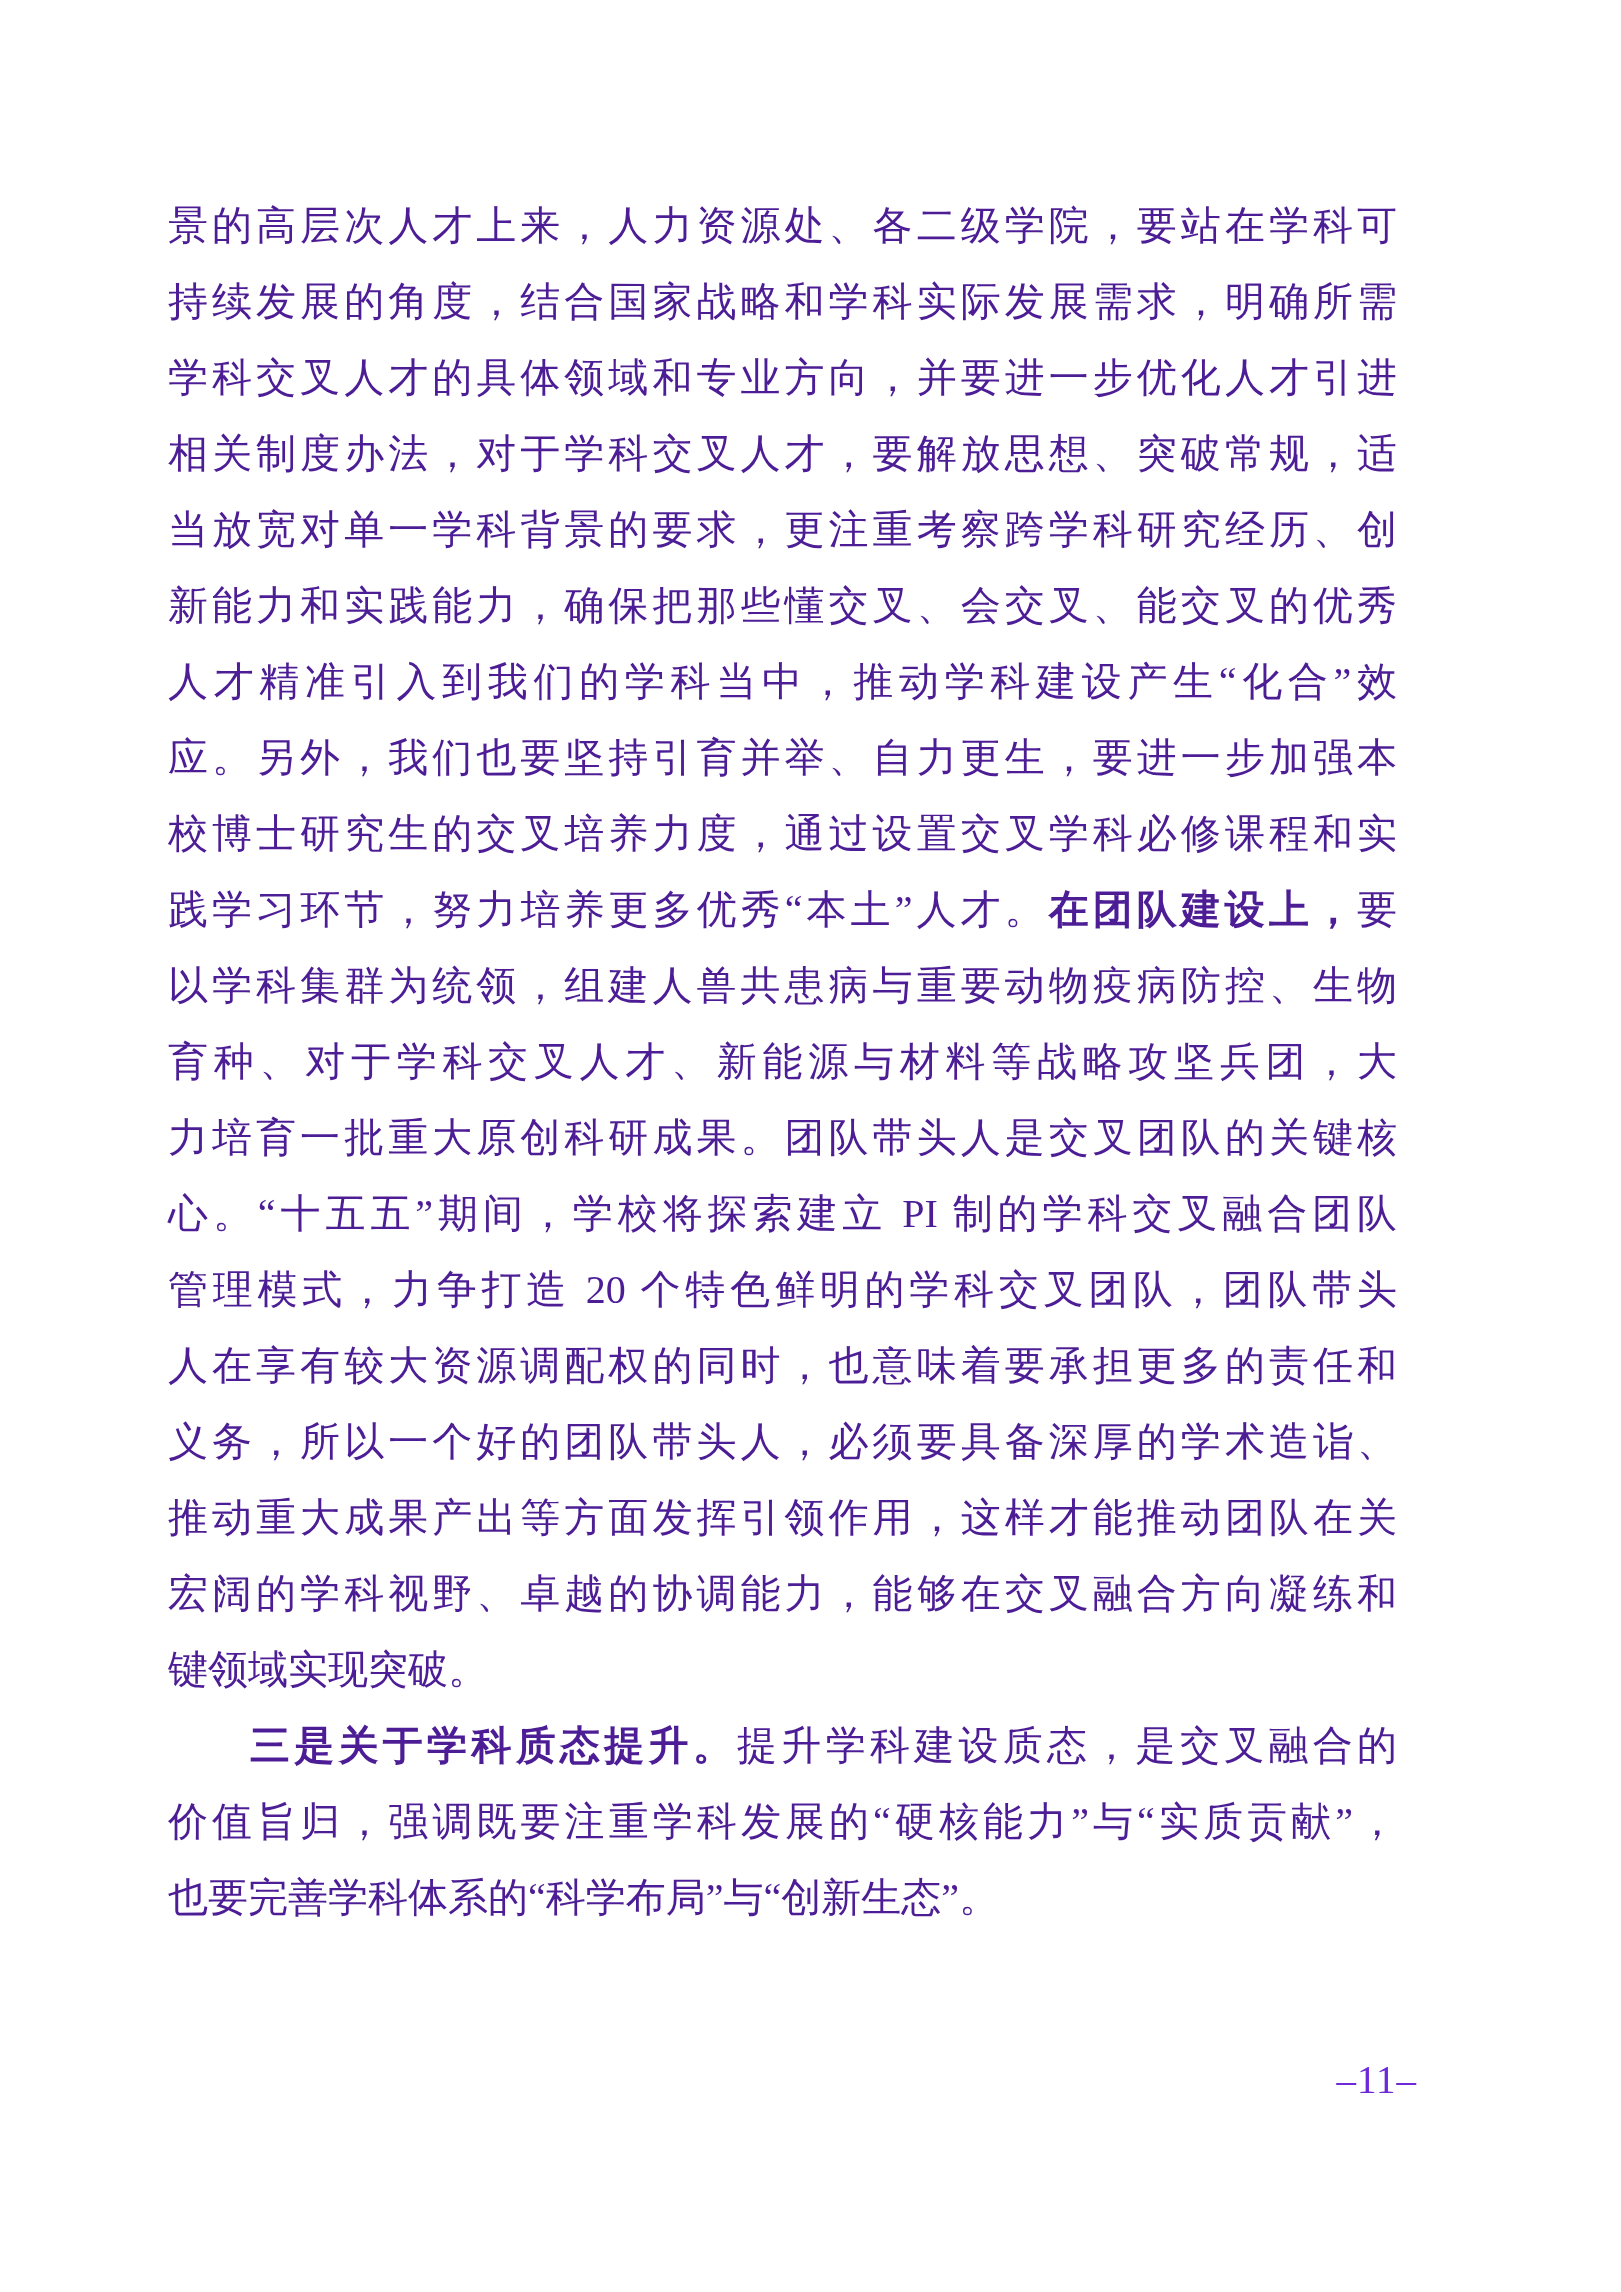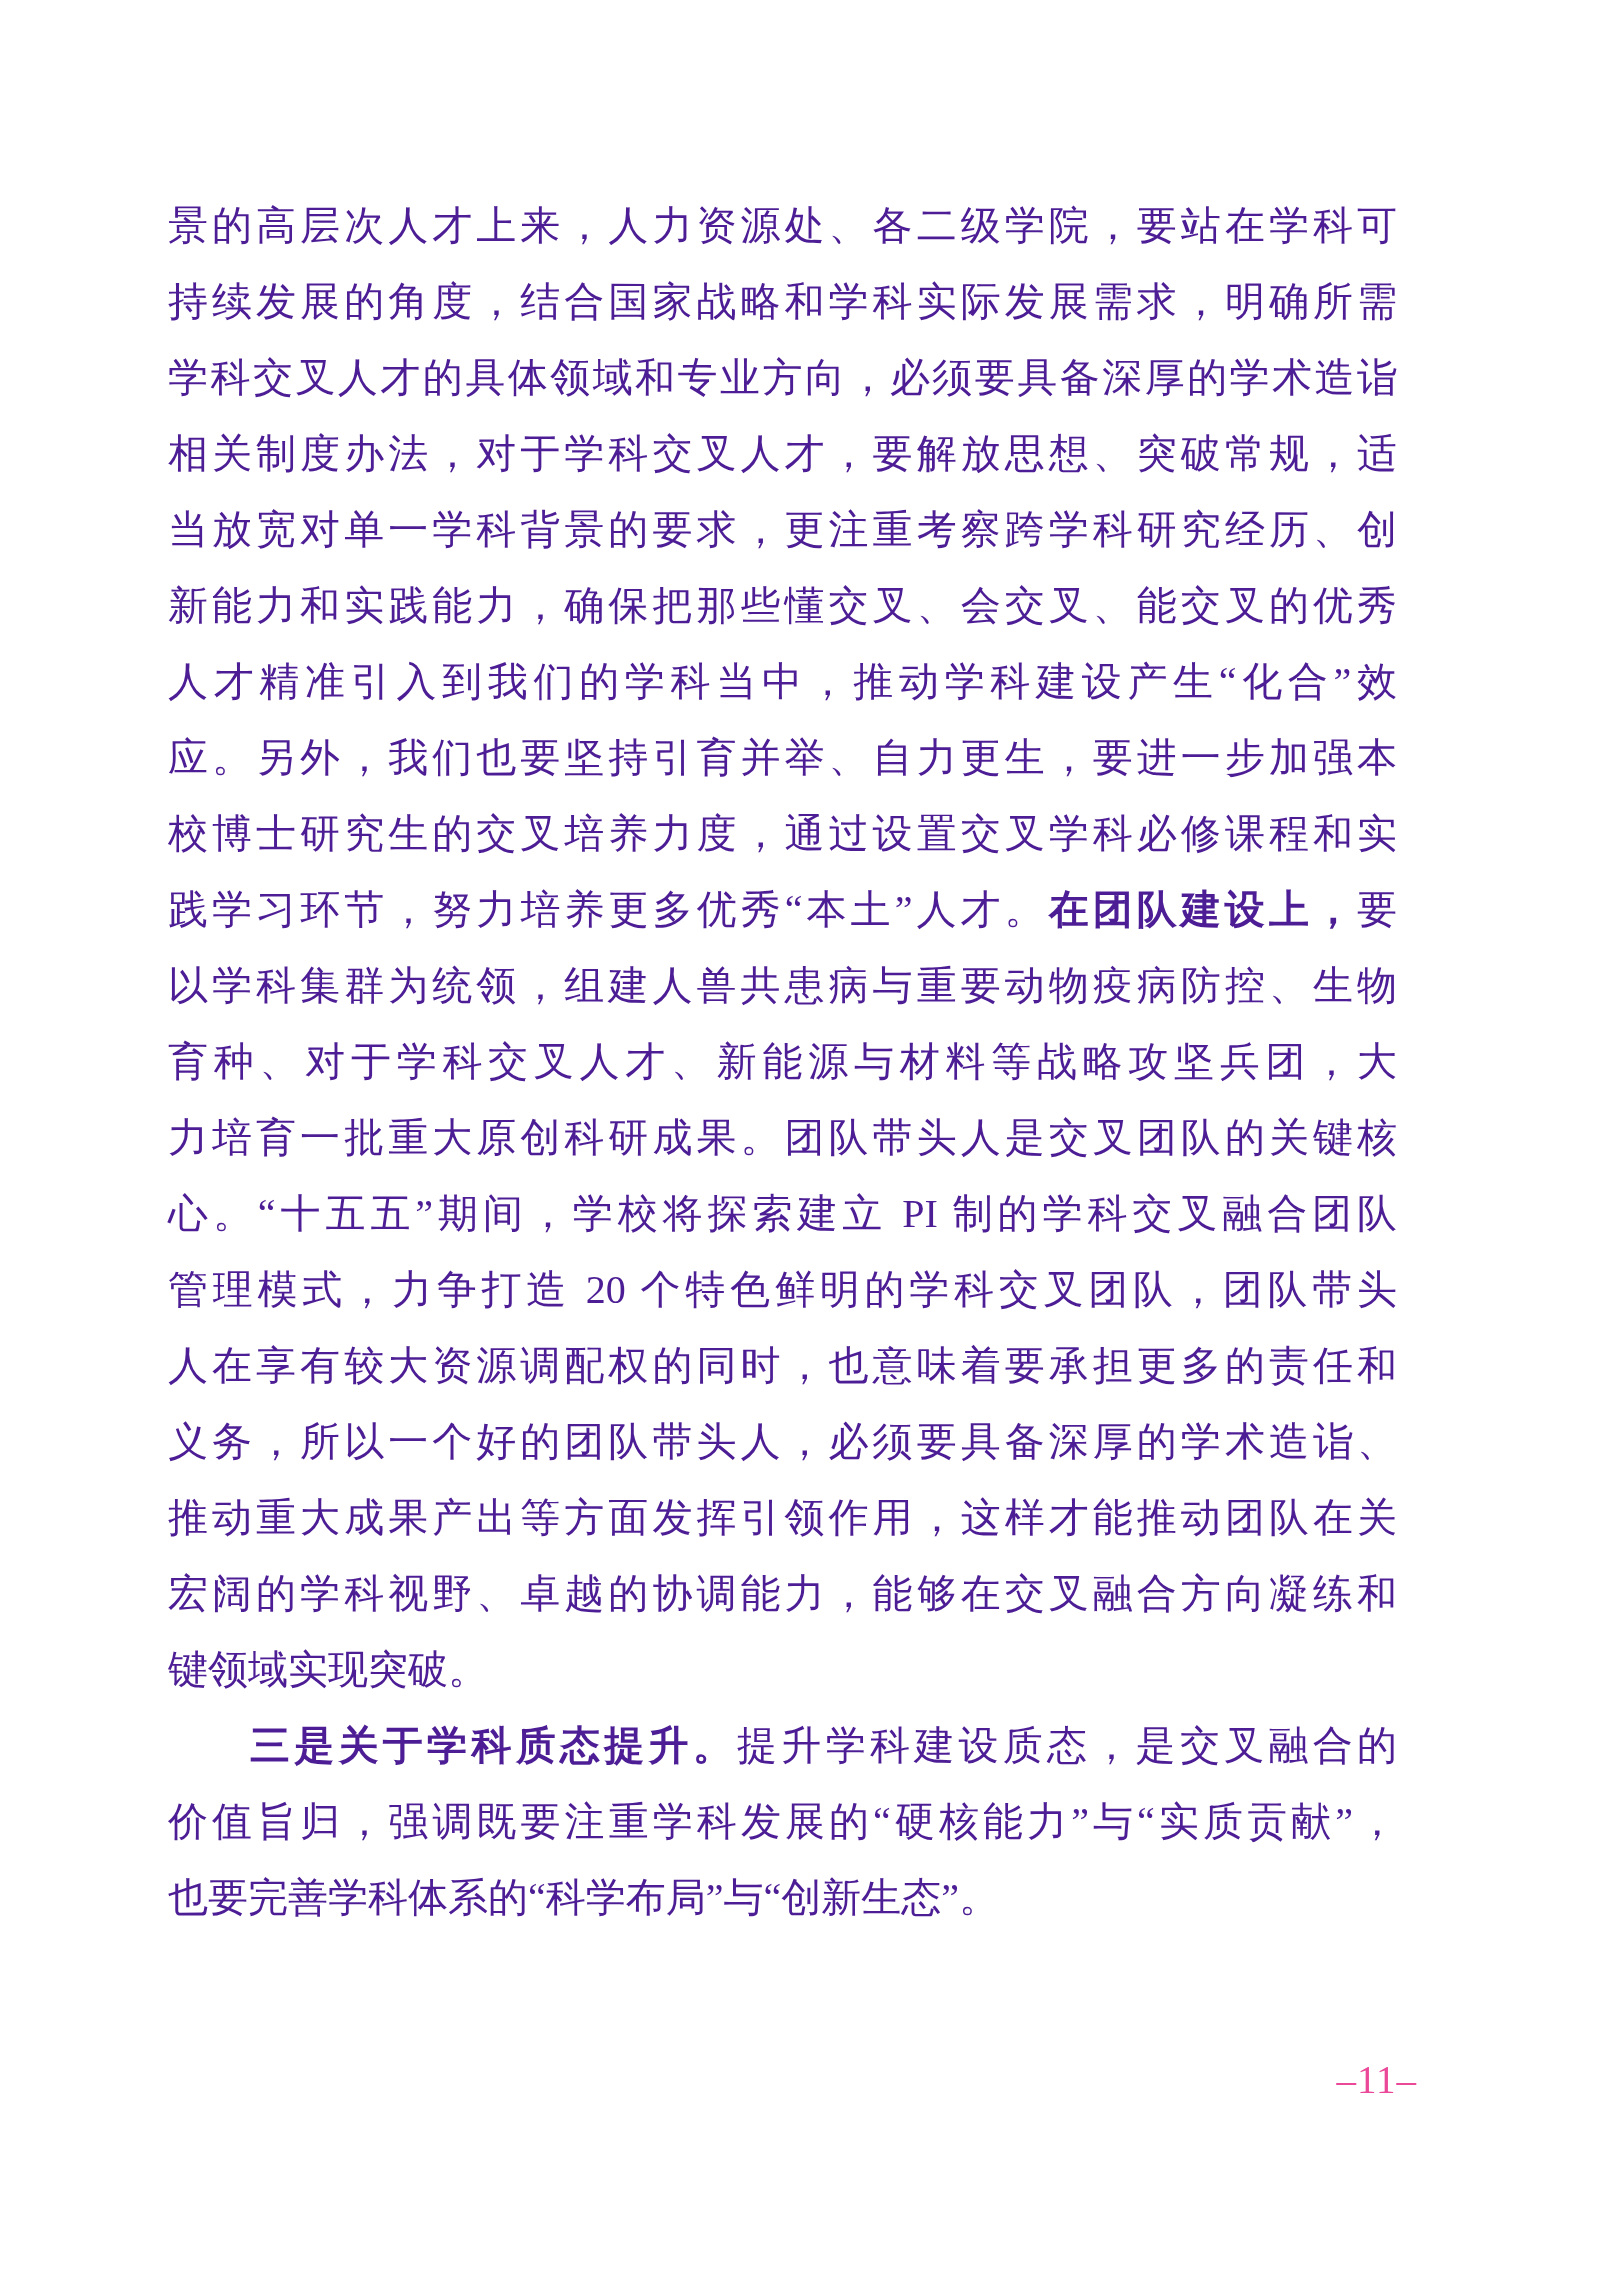--- a/index.html
+++ b/index.html
@@ -47,32 +47,32 @@
   }
   .seg.bold {
     font-weight: 700;
   }
   .page-number {
     position: absolute;
     top: 2054px;
     right: 204px;
     font-size: 39px;
     line-height: 51px;
-    color: #ec4899;
+    color: #6d28d9;
     letter-spacing: 1px;
   }
 </style>
 </head>
 <body>
 
 <div class="page">
   <div class="text-block">
       <div class="line stretch"><span class="seg">景的高层次人才上来，人力资源处、各二级学院，要站在学科可</span></div>
       <div class="line stretch"><span class="seg">持续发展的角度，结合国家战略和学科实际发展需求，明确所需</span></div>
-      <div class="line stretch"><span class="seg">学科交叉人才的具体领域和专业方向，必须要具备深厚的学术造诣</span></div>
+      <div class="line stretch"><span class="seg">学科交叉人才的具体领域和专业方向，并要进一步优化人才引进</span></div>
       <div class="line stretch"><span class="seg">相关制度办法，对于学科交叉人才，要解放思想、突破常规，适</span></div>
       <div class="line stretch"><span class="seg">当放宽对单一学科背景的要求，更注重考察跨学科研究经历、创</span></div>
       <div class="line stretch"><span class="seg">新能力和实践能力，确保把那些懂交叉、会交叉、能交叉的优秀</span></div>
       <div class="line stretch"><span class="seg">人才精准引入到我们的学科当中，推动学科建设产生“化合”效</span></div>
       <div class="line stretch"><span class="seg">应。另外，我们也要坚持引育并举、自力更生，要进一步加强本</span></div>
       <div class="line stretch"><span class="seg">校博士研究生的交叉培养力度，通过设置交叉学科必修课程和实</span></div>
       <div class="line stretch"><span class="seg">践学习环节，努力培养更多优秀“本土”人才。</span><span class="seg bold">在团队建设上，</span><span class="seg">要</span></div>
       <div class="line stretch"><span class="seg">以学科集群为统领，组建人兽共患病与重要动物疫病防控、生物</span></div>
       <div class="line stretch"><span class="seg">育种、对于学科交叉人才、新能源与材料等战略攻坚兵团，大</span></div>
       <div class="line stretch"><span class="seg">力培育一批重大原创科研成果。团队带头人是交叉团队的关键核</span></div>

